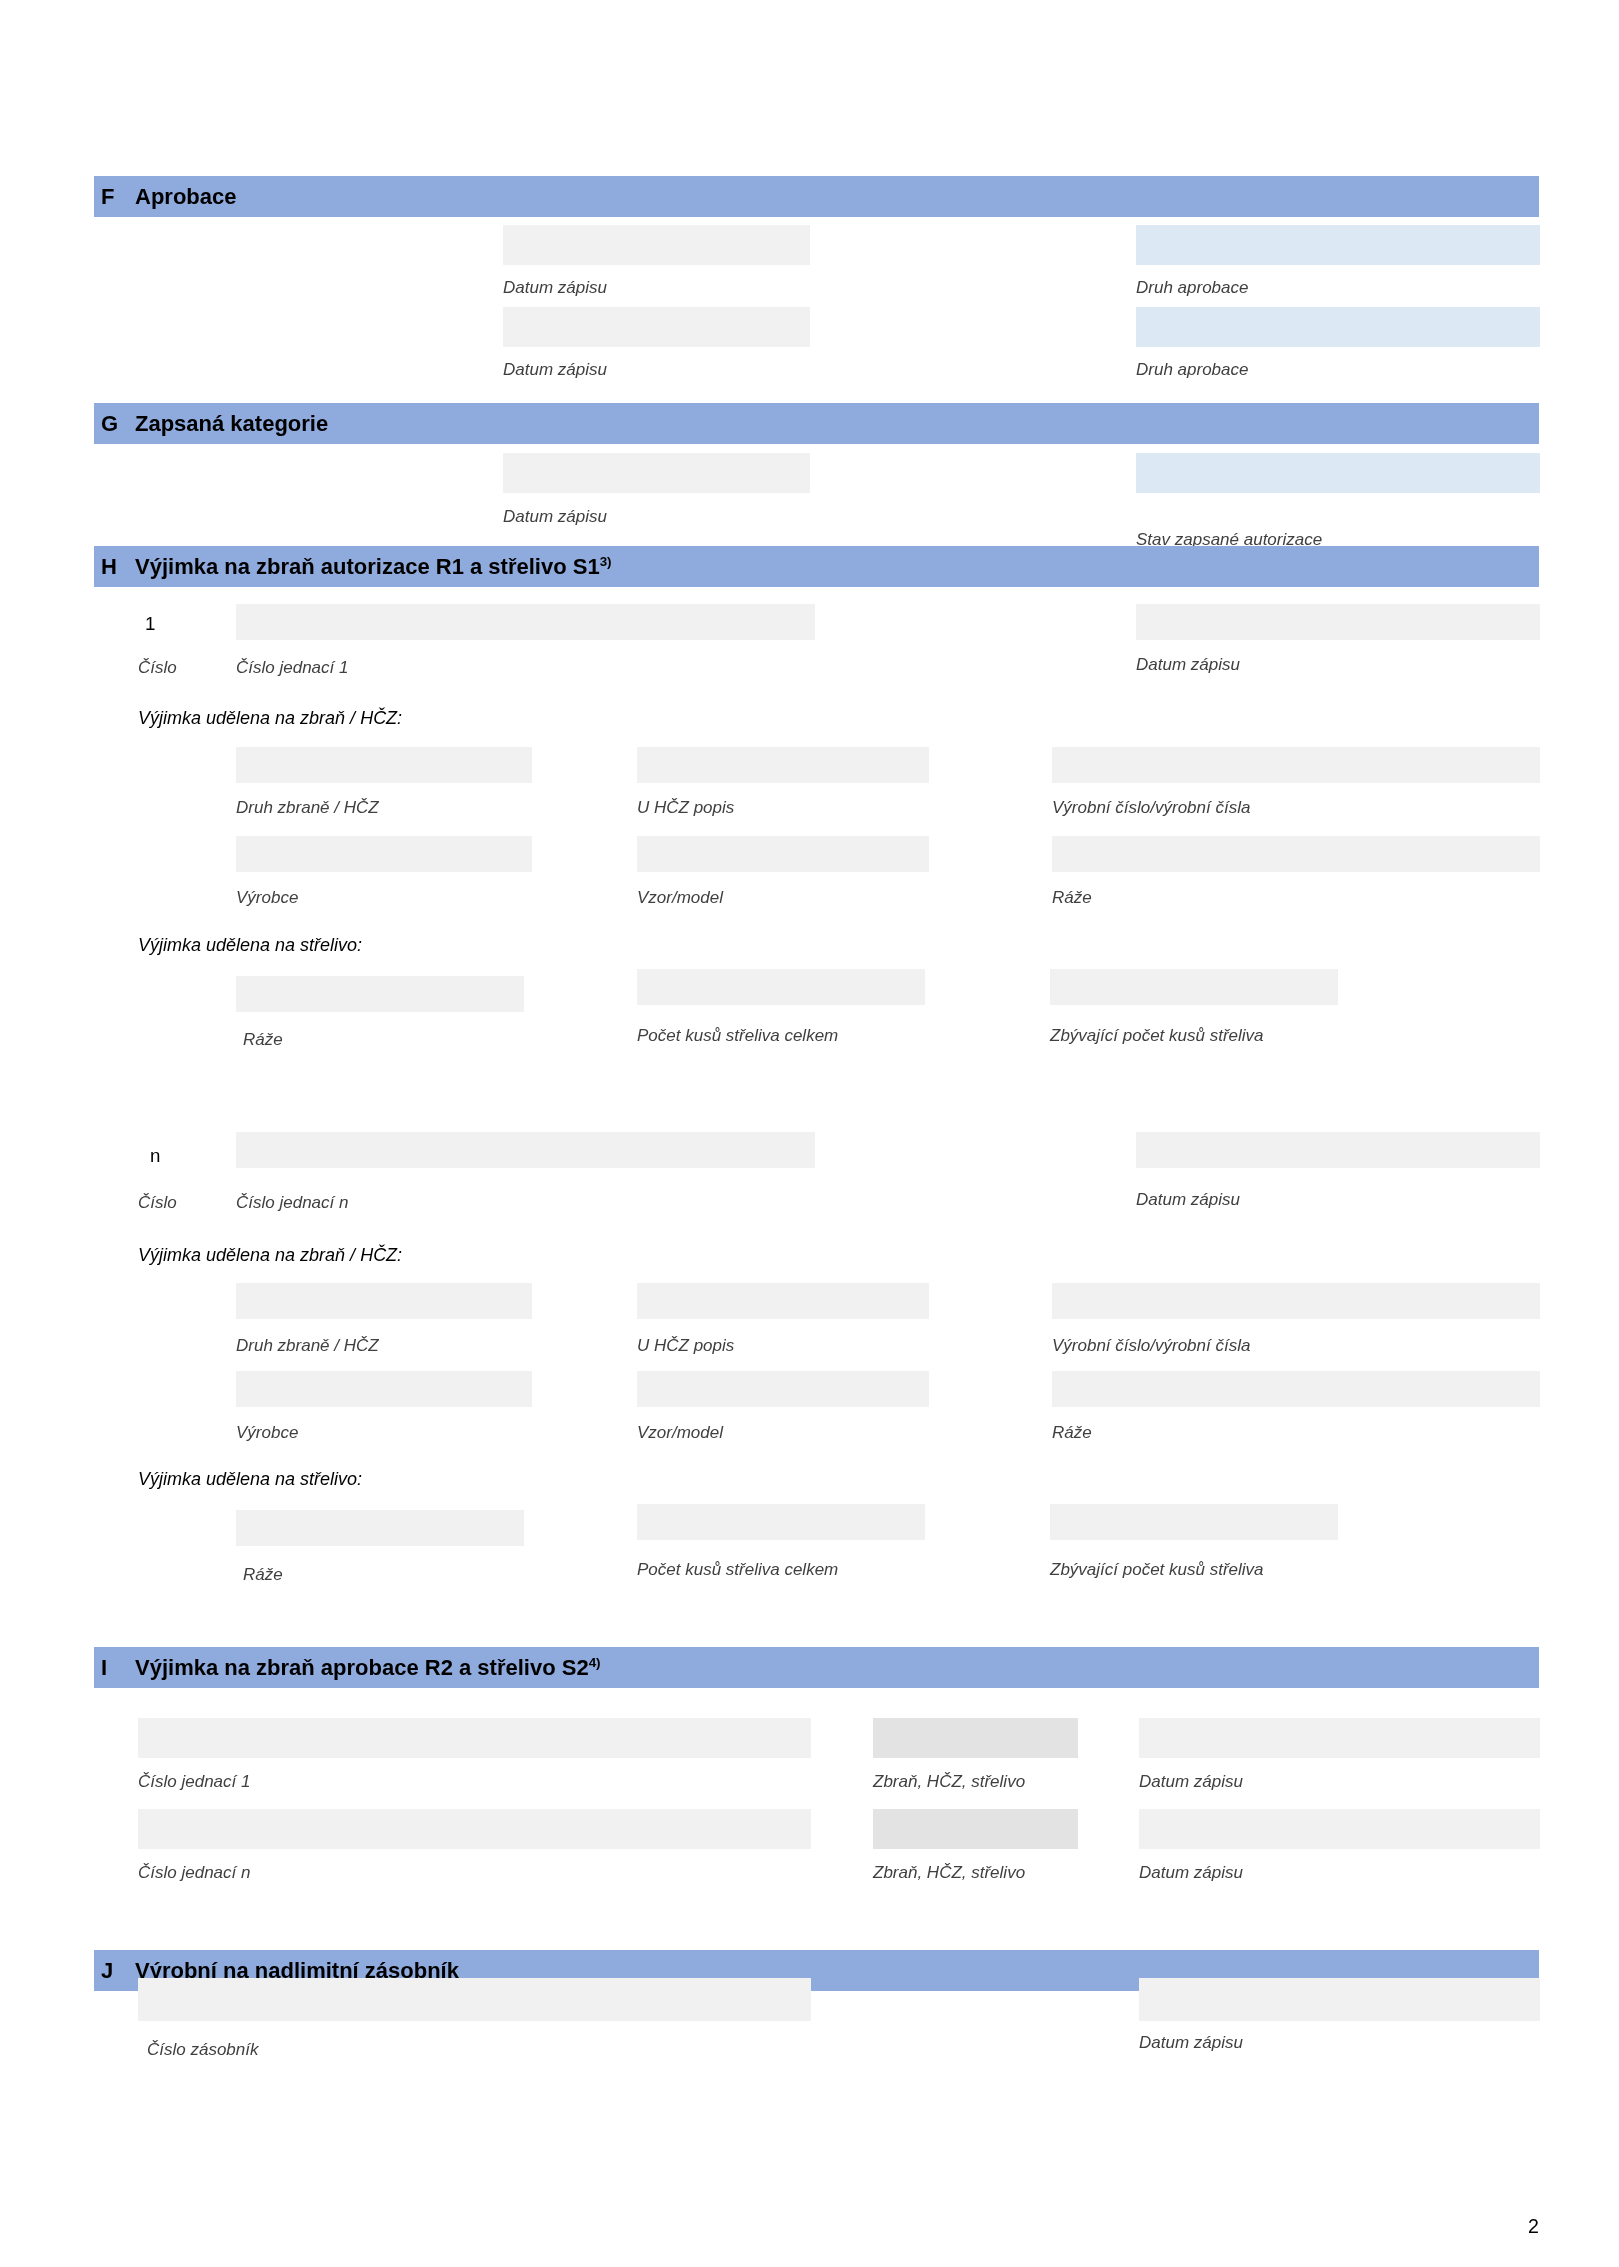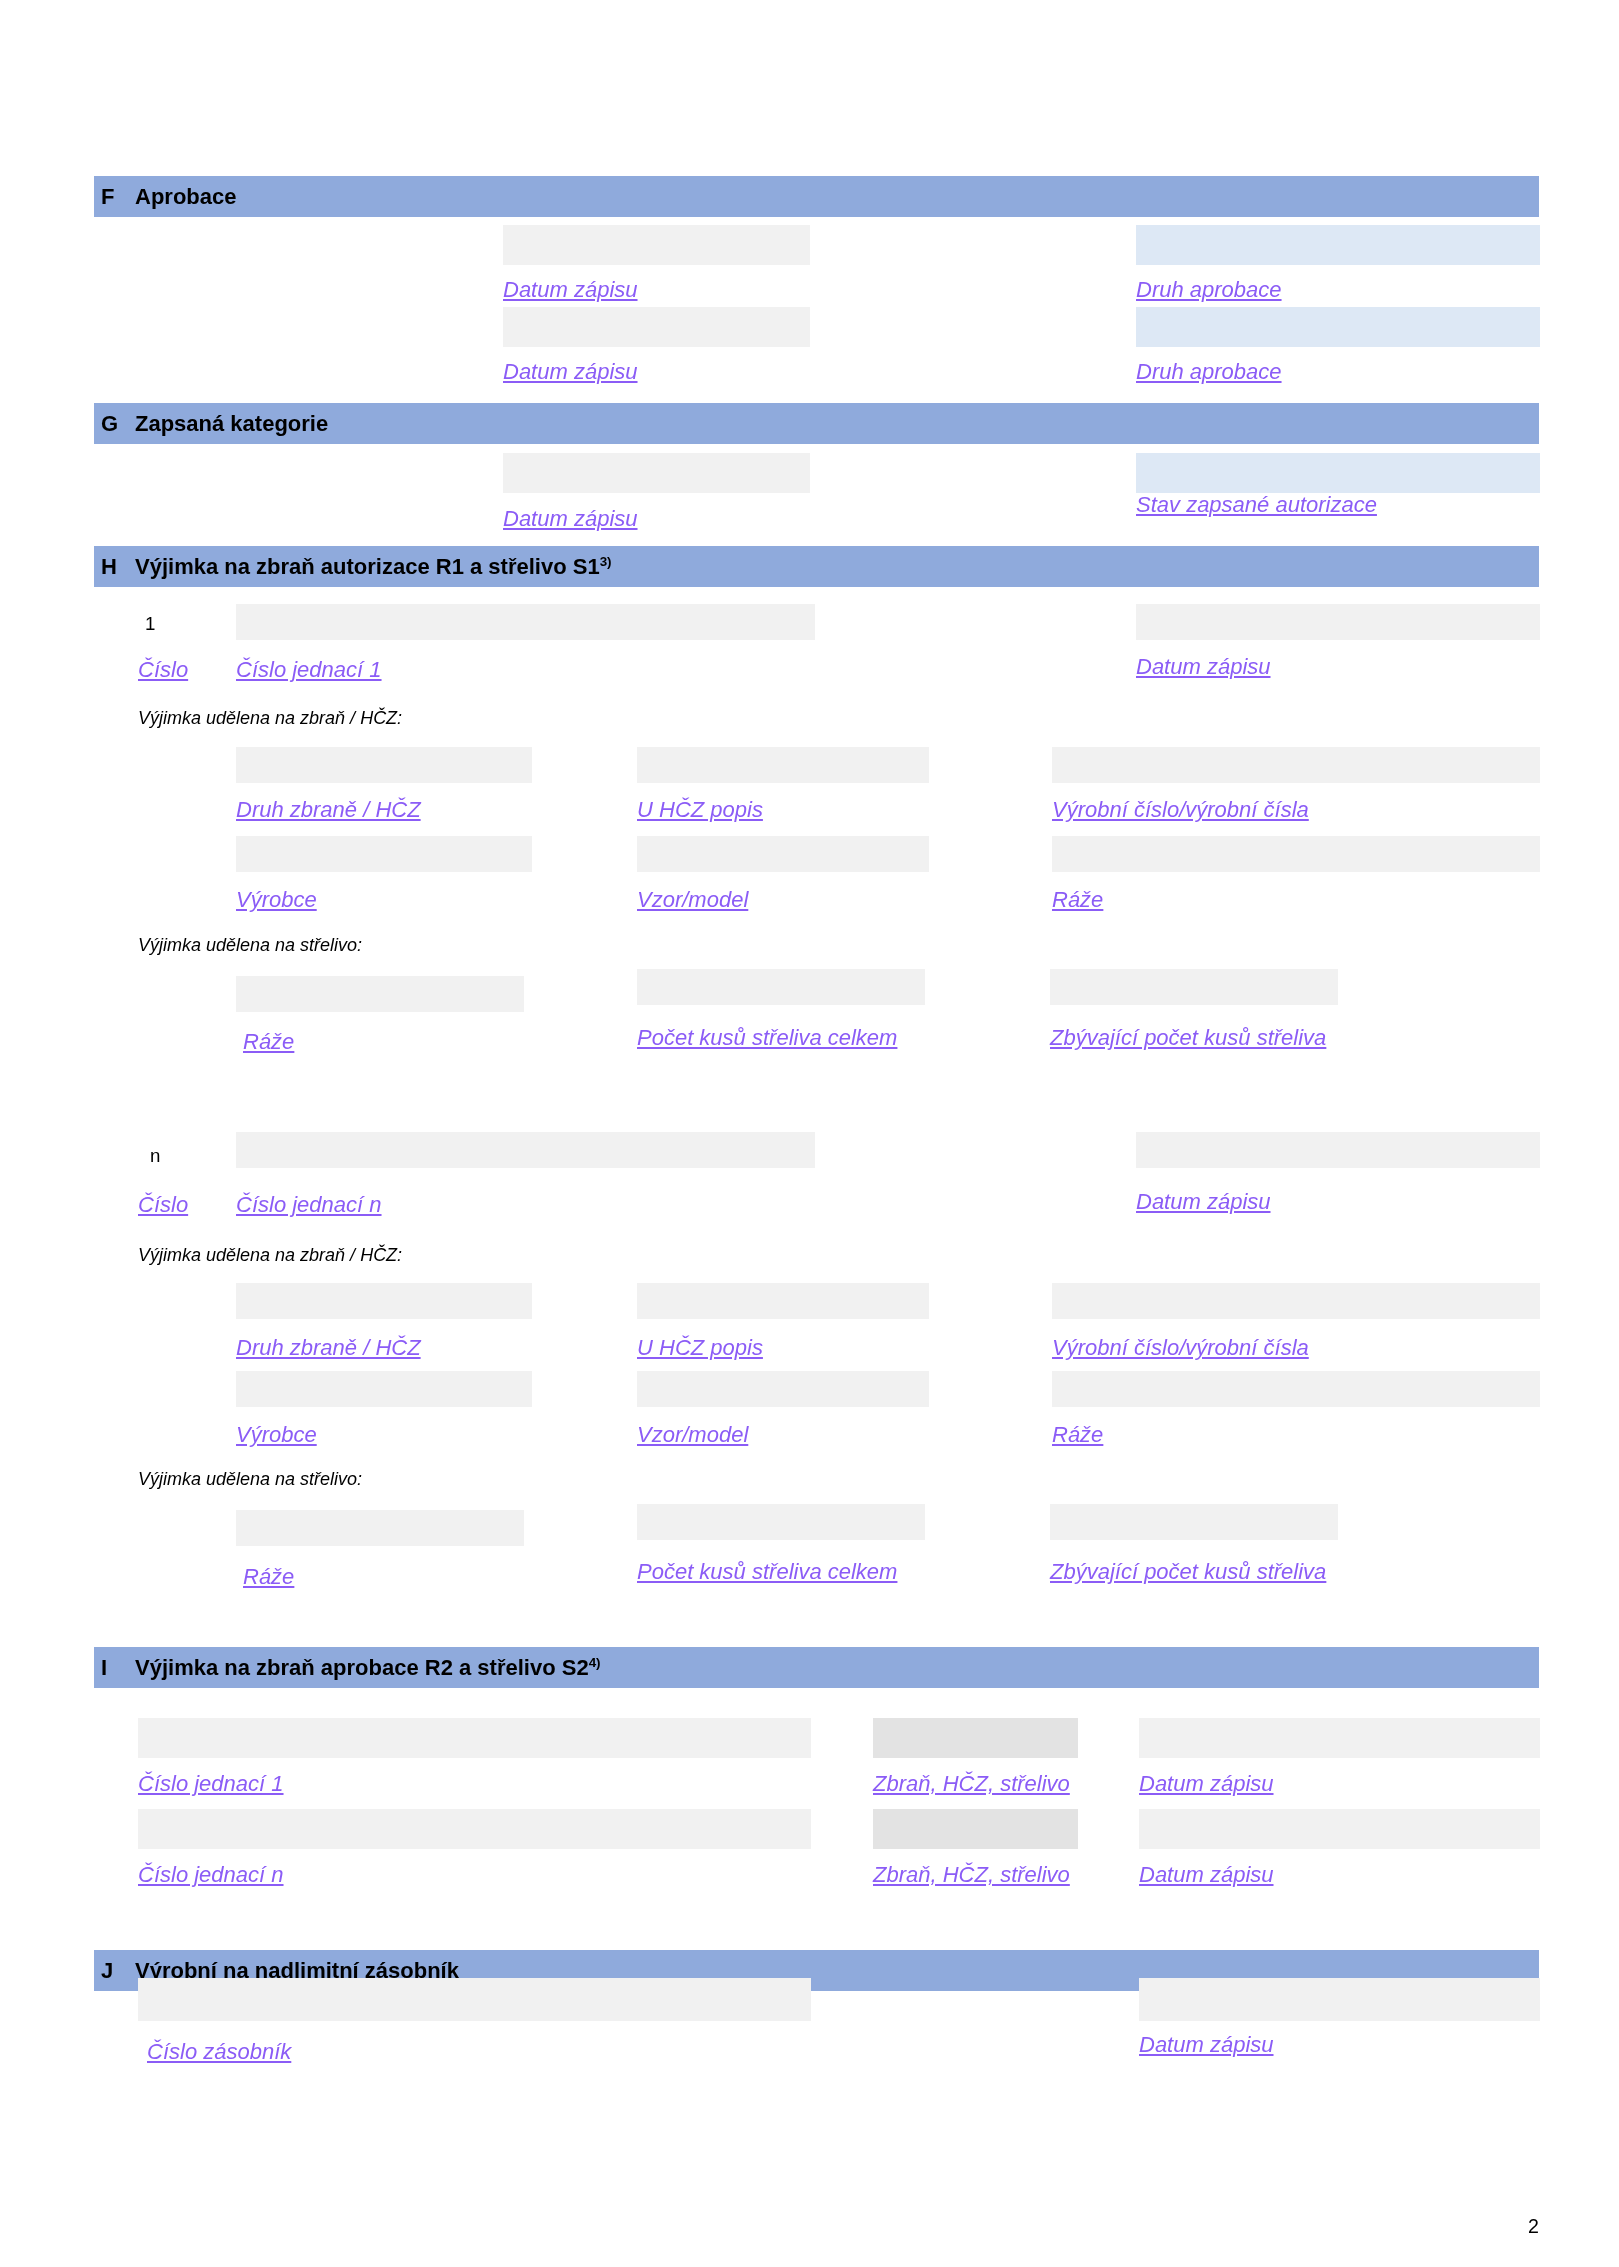--- a/index.html
+++ b/index.html
@@ -65,25 +65,24 @@
     box-sizing: border-box;
   }
   .fld.blue { background: #DDE8F5; }
   .fld.gray2 { background: #E3E3E3; }
 
   
   .cap {
     position: absolute;
     font-family: "Liberation Sans", sans-serif;
     font-style: italic;
-    font-size: 22px;
-    line-height: 1;
-    color: #8b5cf6;
-    white-space: nowrap;
-    text-decoration: underline;
+    font-size: 17px;
+    line-height: 1;
+    color: #404040;
+    white-space: nowrap;
   }
 
   
   .num {
     position: absolute;
     font-family: "Liberation Sans", sans-serif;
     font-size: 18.7px;
     line-height: 1;
     color: #000;
     white-space: nowrap;
@@ -132,21 +131,21 @@
 
   <div class="sec-bar" style="top:403px;">
     <span class="sec-letter">G</span>
     <span class="sec-title">Zapsaná kategorie</span>
   </div>
 
   <div class="fld" style="left:503px; top:453px; width:307px; height:40px;"></div>
   <div class="cap" style="left:503px; top:508px;">Datum zápisu</div>
 
   <div class="fld blue" style="left:1136px; top:453px; width:404px; height:40px;"></div>
-  <div class="cap" style="left:1136px; top:494px;">Stav zapsané autorizace</div>
+  <div class="cap" style="left:1136px; top:531px;">Stav zapsané autorizace</div>
 
   <div class="sec-bar" style="top:546px;">
     <span class="sec-letter">H</span>
     <span class="sec-title"><span>Výjimka na zbraň autorizace R1 a střelivo S1</span><sup>3)</sup></span>
   </div>
 
   <div class="num" style="left:145px; top:615px;">1</div>
   <div class="fld" style="left:236px; top:604px; width:579px; height:36px;"></div>
   <div class="fld" style="left:1136px; top:604px; width:404px; height:36px;"></div>
 

